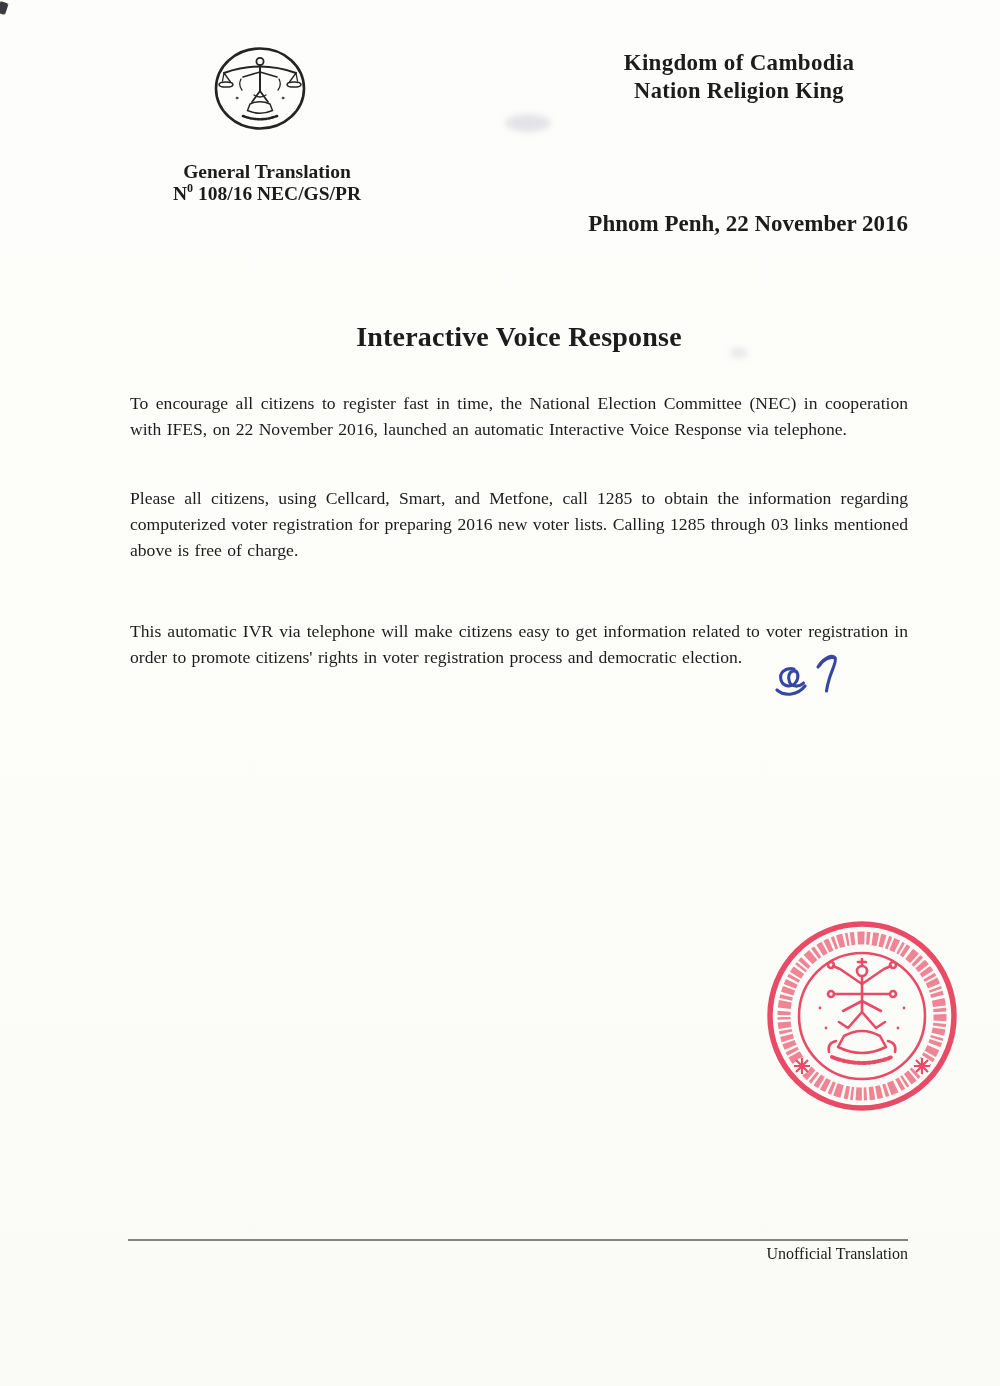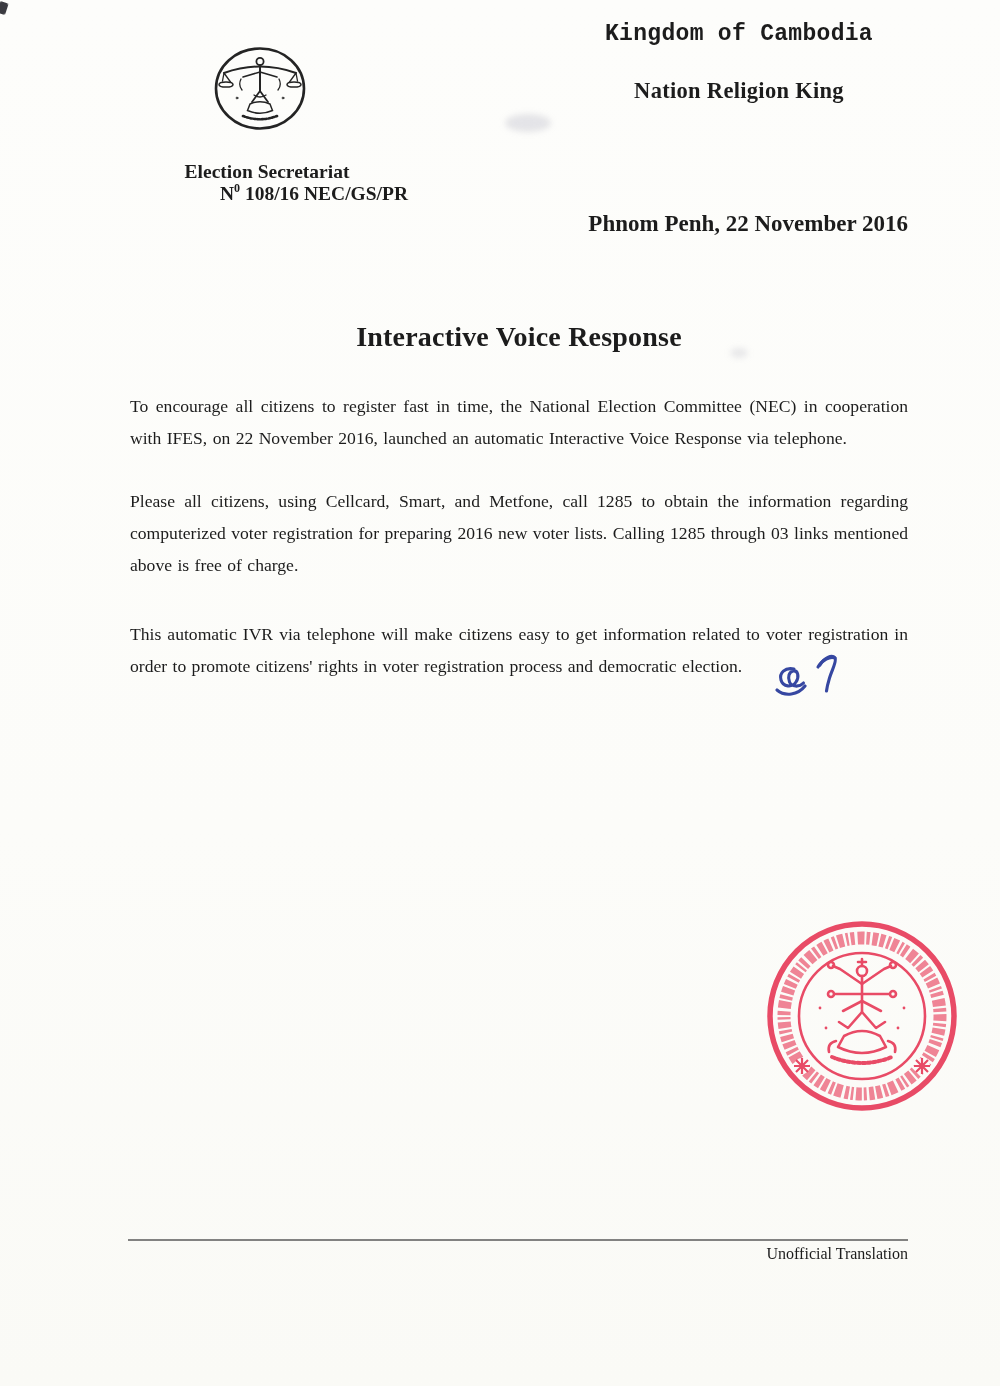--- a/index.html
+++ b/index.html
@@ -17,21 +17,21 @@
   .right{text-align:right;}
   .justify{text-align:justify;}
   .kingdom-line1{font-size:23px;font-weight:bold;line-height:28px;letter-spacing:.3px;}
   .kingdom-line2{font-size:22.5px;font-weight:bold;line-height:27px;letter-spacing:.3px;}
   .committee{font-size:21.5px;font-weight:bold;}
   .secretariat{font-size:19.5px;font-weight:bold;}
   .refline{font-size:19.5px;font-weight:bold;}
   .refline sup{font-size:.62em;vertical-align:super;}
   .dateline{font-size:23px;font-weight:bold;}
   .doc-title{font-size:28px;font-weight:bold;letter-spacing:.2px;}
-  .para{font-size:17.6px;line-height:32px;word-spacing:1px;}
+  .para{font-size:17.6px;line-height:26px;word-spacing:1px;}
   .footer-text{font-size:16px;}
   .underline{text-decoration:underline;}
   .divider{background:#5a5a5a;opacity:.75;}
   .smudge{border-radius:50%;filter:blur(3px);}
   .stamp-svg{filter:blur(.35px);opacity:.95;}
   .sig-svg{opacity:.95;}
   .corner-mark{background:#3a3a40;border-radius:2px;transform:rotate(18deg);filter:blur(.6px);}
 </style>
 </head>
 <body>
@@ -56,25 +56,25 @@
       <path d="M28 33 q-3 6 1 11 M66 33 q3 6 -1 11" stroke-width="1.3"></path>
       <path d="M47 45 L39 56 M47 45 L55 56" stroke-width="1.8"></path>
       <path d="M41 49 Q47 53 53 49" stroke-width="1.3"></path>
       <path d="M37 58 Q47 53.5 57 58 L59.5 64.5 Q47 70 34.5 64.5 Z" stroke-width="1.5"></path>
       <path d="M30 70 Q47 76.5 64 70" stroke-width="2.6" stroke-dasharray="2 1.7"></path>
       <circle cx="24" cy="52" r="0.9" stroke-width="1"></circle>
       <circle cx="70" cy="52" r="0.9" stroke-width="1"></circle>
     </g>
   </svg>
 
-  <div class="abs center kingdom-line1" style="left:569px;top:20px;width:340px;font-family:Liberation Mono, monospace;">Kingdom of Cambodia</div>
+  <div class="abs center kingdom-line1" style="left:569px;top:49px;width:340px;">Kingdom of Cambodia</div>
   <div class="abs center kingdom-line2" style="left:569px;top:77px;width:340px;">Nation Religion King</div>
 
-  <div class="abs center secretariat" style="left:126px;top:161px;width:282px;">Election Secretariat</div>
-  <div class="abs center refline" style="left:126px;top:181px;width:282px;text-align:right;"><span>N</span><sup>0</sup><span> 108/16 NEC/GS/PR</span></div>
+  <div class="abs center secretariat" style="left:126px;top:161px;width:282px;">General Translation</div>
+  <div class="abs center refline" style="left:126px;top:181px;width:282px;"><span>N</span><sup>0</sup><span> 108/16 NEC/GS/PR</span></div>
 
   <div class="abs right dateline" style="left:500px;top:211px;width:408px;">Phnom Penh, 22 November 2016</div>
 
   <div class="abs center doc-title" style="left:130px;top:321px;width:778px;">Interactive Voice Response</div>
 
   <div class="abs justify para" style="left:130px;top:390px;width:778px;">To encourage all citizens to register fast in time, the National Election Committee (NEC) in cooperation with IFES, on 22 November 2016, launched an automatic Interactive Voice Response via telephone.</div>
 
   <div class="abs justify para" style="left:130px;top:485px;width:778px;"><span>Please all citizens, using </span><b class="b">Cellcard</b><span>, </span><b class="b">Smart</b><span>, and </span><b class="b">Metfone,</b><span> call 1285 to obtain the information regarding computerized voter registration for preparing 2016 new voter lists. Calling 1285 through 03 links mentioned above is free of charge.</span></div>
 
   <div class="abs justify para" style="left:130px;top:618px;width:778px;">This automatic IVR via telephone will make citizens easy to get information related to voter registration in order to promote citizens' rights in voter registration process and democratic election.</div>

